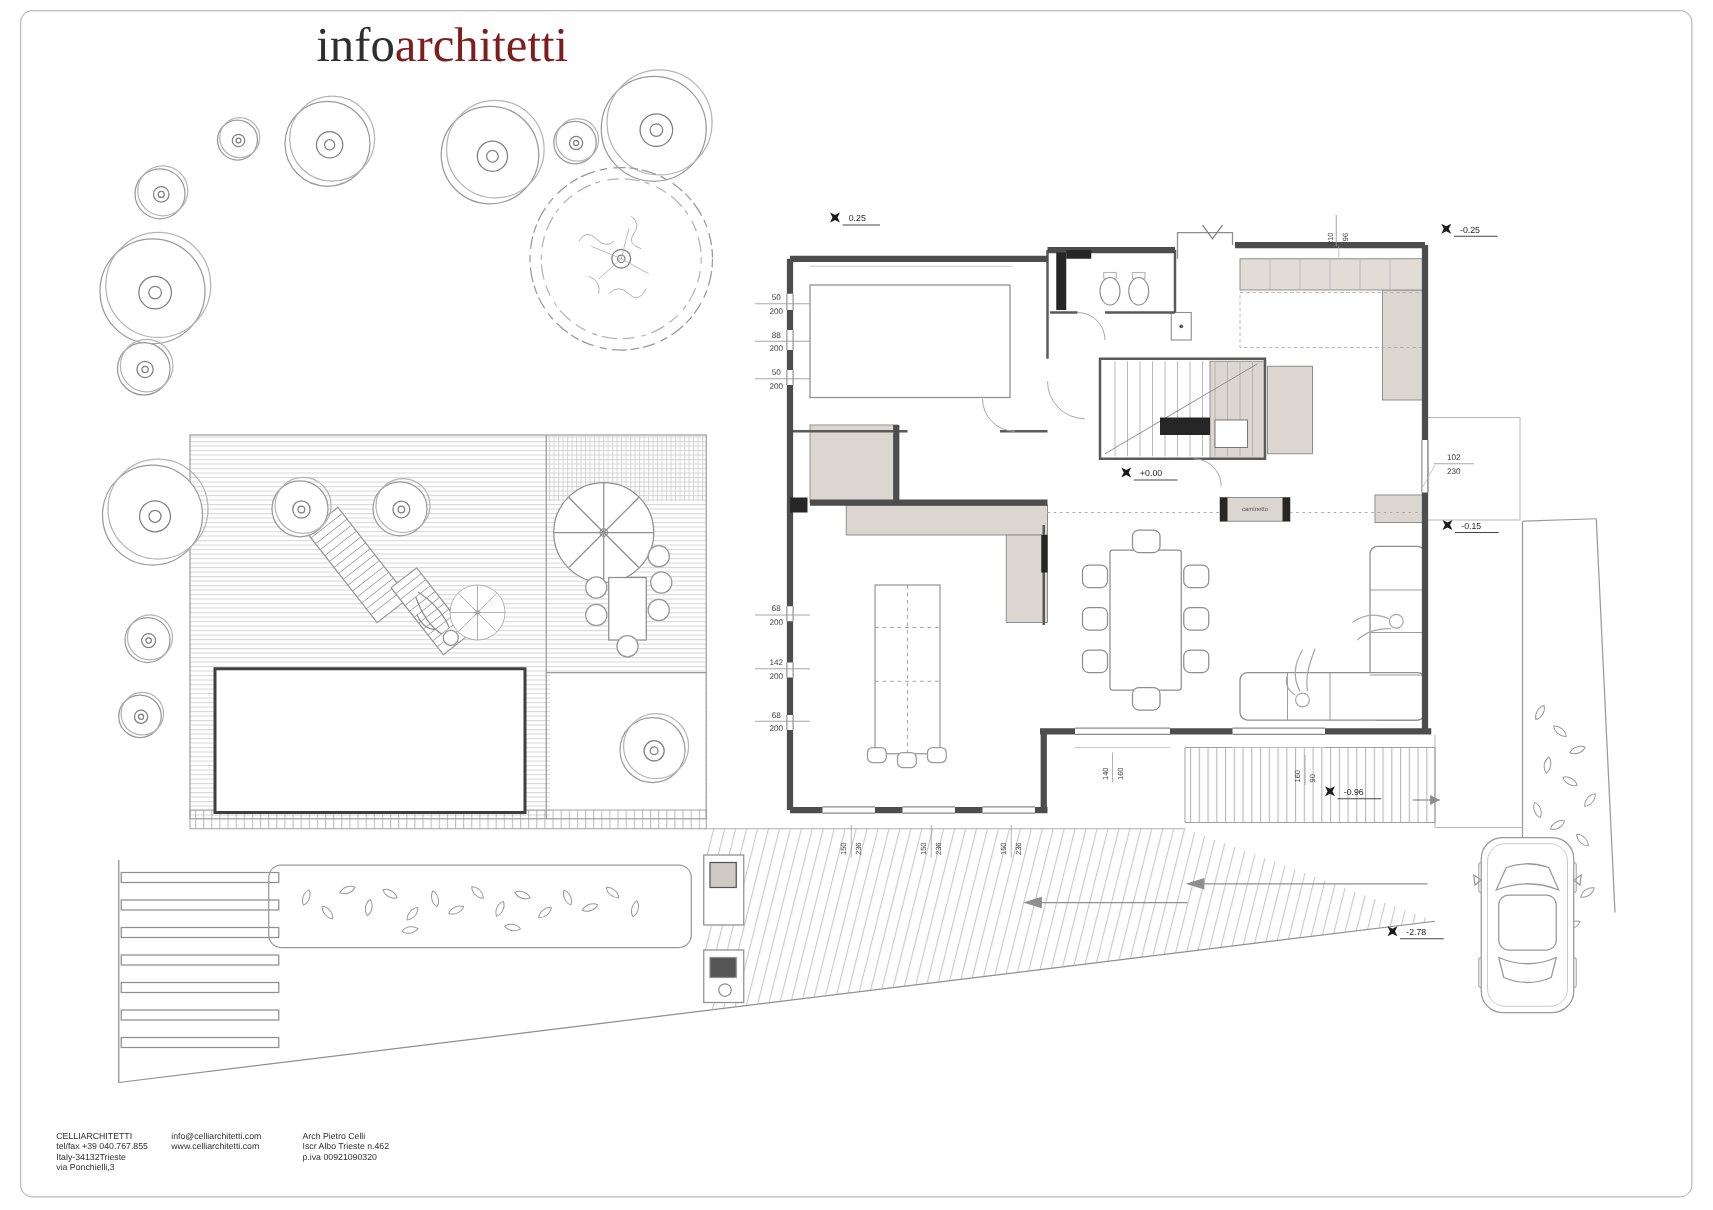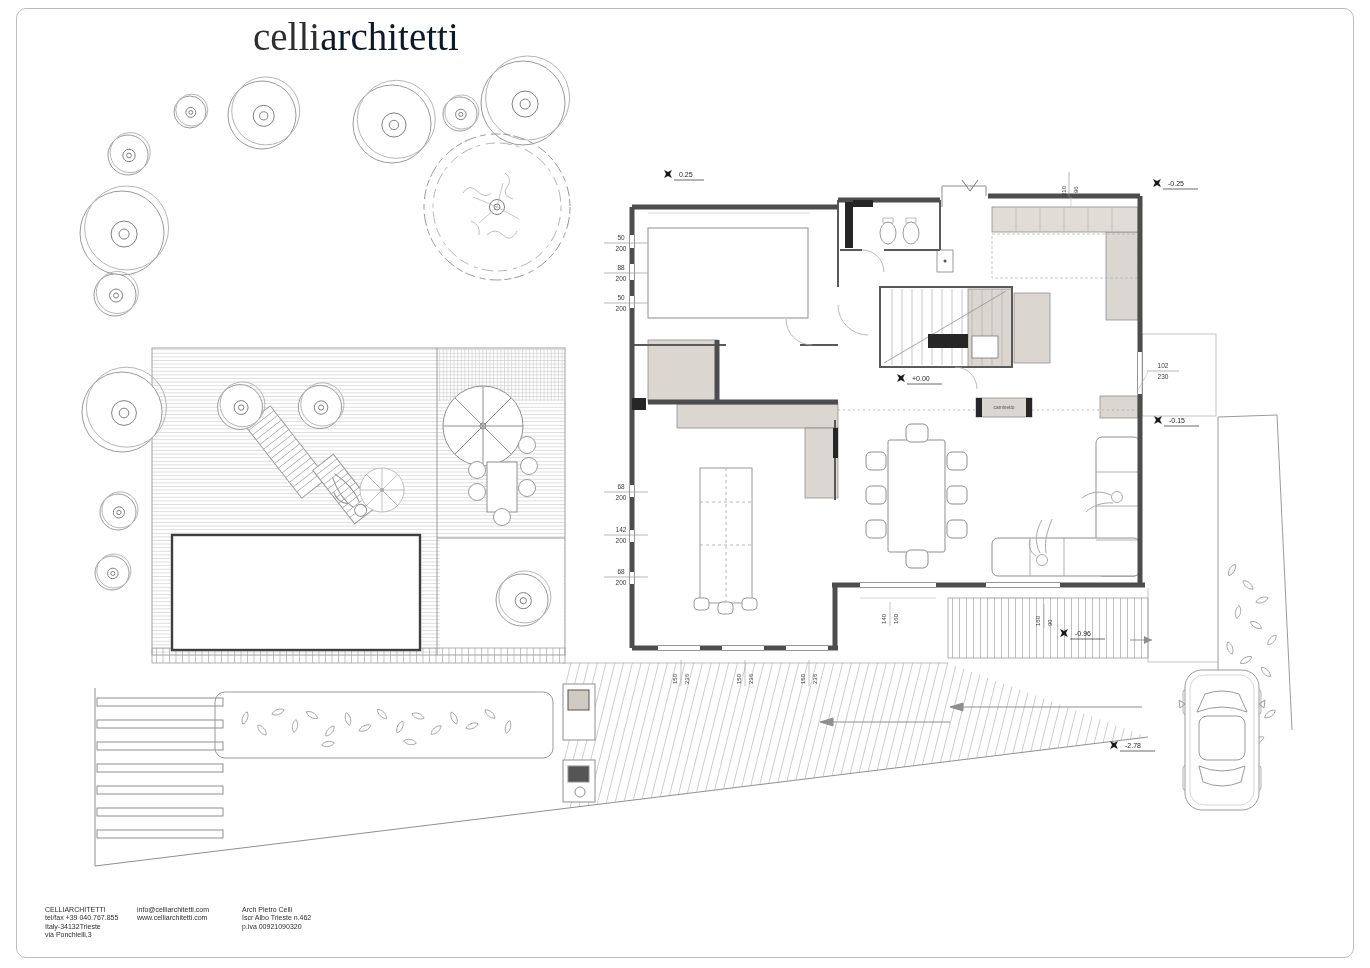--- a/index.html
+++ b/index.html
@@ -4,38 +4,38 @@
 <style>
   html,body{margin:0;padding:0;background:#ffffff;}
   body{width:1370px;height:968px;position:relative;overflow:hidden;
        font-family:"Liberation Sans",sans-serif;}
   .sheet-border{position:absolute;left:16px;top:8px;right:16px;bottom:10px;
        border:1.5px solid #bcbcbc;border-radius:10px;pointer-events:none;}
   .logo{position:absolute;left:253px;top:14px;
        font-family:"Liberation Serif","DejaVu Serif",serif;
        font-size:39px;letter-spacing:0px;white-space:nowrap;}
   .logo .lb{color:#2e2e2e;}
-  .logo .lg{color:#0f172a;}
+  .logo .lg{color:#7f1d1d;}
   .plan{position:absolute;left:0;top:0;width:1370px;height:968px;
        font-family:"Liberation Sans",sans-serif;}
   svg text{fill:#3a3a3a;}
   .dim{font-size:6.5px;}
   .dimv{font-size:6px;}
   .lvl{font-size:7px;fill:#1f1f1f;}
   .room{font-size:4.8px;fill:#555;}
   .footer{position:absolute;top:906px;font-size:7px;line-height:1.18;color:#2e2e2e;}
   .f1{left:45px;} .f2{left:137px;} .f3{left:242px;}
 </style>
 </head>
 <body>
 
 <div class="sheet-border"></div>
 
 <div class="logo">
-  <span class="lb">celli</span><span class="lg">architetti</span>
+  <span class="lb">info</span><span class="lg">architetti</span>
 </div>
 
 <svg class="plan" viewBox="0 0 1370 968">
   <defs>
     <pattern id="hDeck" width="6" height="3.6" patternUnits="userSpaceOnUse">
       <path d="M0,0.5 H6" stroke="#cdcdcd" stroke-width="0.7"></path>
     </pattern>
     <pattern id="vDeck" width="3.6" height="6" patternUnits="userSpaceOnUse">
       <path d="M0.5,0 V6" stroke="#cdcdcd" stroke-width="0.7"></path>
     </pattern>

